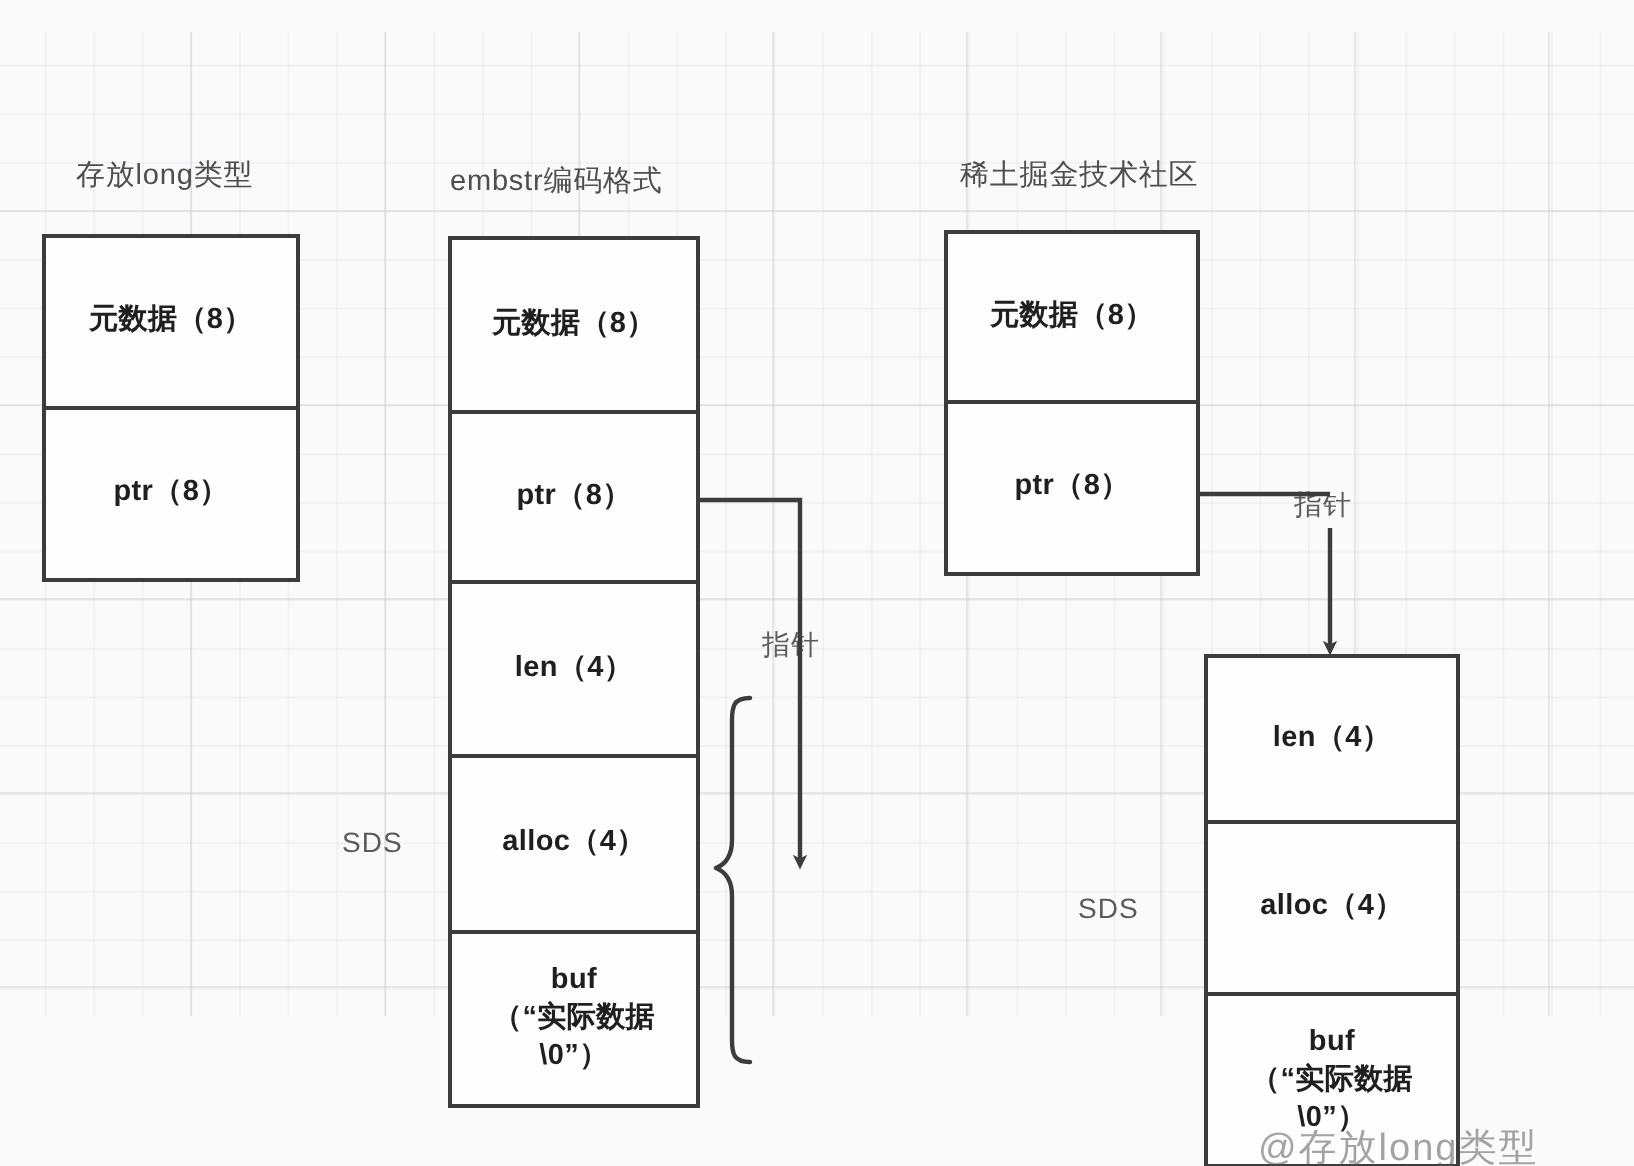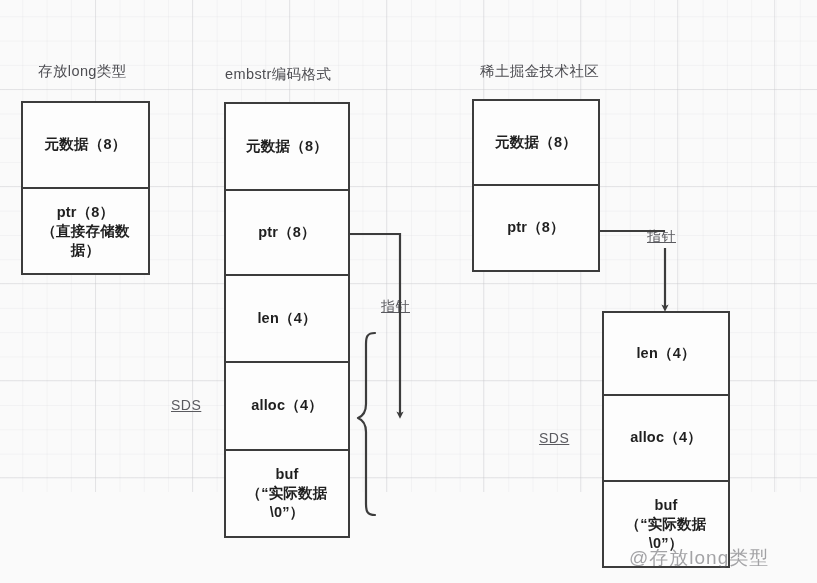--- a/index.html
+++ b/index.html
@@ -22,20 +22,21 @@
       linear-gradient(to right, rgba(200,200,205,0.38) 1px, transparent 1px),
       linear-gradient(to bottom, rgba(200,200,205,0.38) 1px, transparent 1px),
       linear-gradient(to right, rgba(214,214,219,0.22) 1px, transparent 1px),
       linear-gradient(to bottom, rgba(214,214,219,0.22) 1px, transparent 1px);
     background-size:
       97px 97px,
       97px 97px,
       24.3px 24.3px,
       24.3px 24.3px;
     background-position: -2px -8px, -2px -8px, -2px -8px, -2px -8px;
+    margin-top: 16px;
   }
 
   
   .struct {
     position: absolute;
     box-sizing: border-box;
     border: 2px solid #3c3c3c;
     background: #fdfdfd;
     display: flex;
     flex-direction: column;
@@ -71,21 +72,20 @@
     white-space: nowrap;
   }
 
   
   .side-label {
     position: absolute;
     color: #5a5a5f;
     font-size: 14px;
     letter-spacing: 0.5px;
     white-space: nowrap;
-    text-decoration: underline;
   }
 
   
   #overlay {
     position: absolute;
     left: 0;
     top: 0;
     width: 817px;
     height: 583px;
     pointer-events: none;
@@ -110,22 +110,20 @@
   <div class="title" style="left:225px; top:65px;">embstr编码格式</div>
 
   <div class="title" style="left:480px; top:62px;">稀土掘金技术社区</div>
 
   <div class="struct" style="left:21px; top:101px; width:129px; height:174px;">
     <div class="cell" style="height:88px;">
       <span>元数据（8）</span>
     </div>
     <div class="cell" style="height:86px;">
       <span>ptr（8）</span>
-      <span class="sub" style="white-space:pre-line;">（直接存储数
-据）</span>
     </div>
   </div>
 
   <div class="struct" style="left:224px; top:102px; width:126px; height:436px;">
     <div class="cell" style="height:88px;">
       <span>元数据（8）</span>
     </div>
     <div class="cell" style="height:86px;">
       <span>ptr（8）</span>
     </div>

